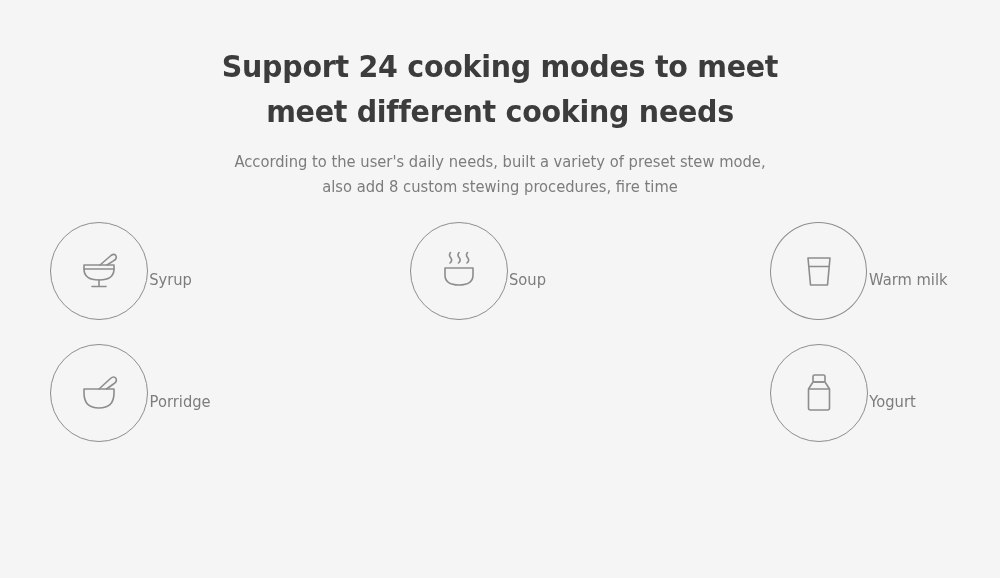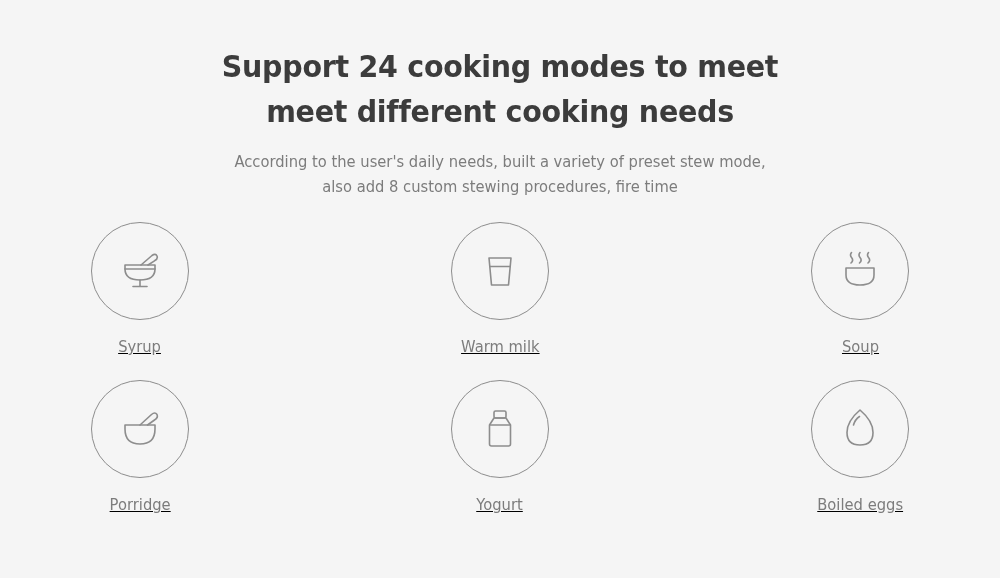--- a/index.html
+++ b/index.html
@@ -70,23 +70,21 @@
     justify-content: space-between;
     align-items: flex-start;
     width: 900px;
   }
   .row + .row {
     margin-top: 24px;
   }
   .cell {
     width: 180px;
     display: flex;
-    flex-direction: column;
     align-items: center;
-    text-decoration: underline;
   }
   .circle {
     width: 98px;
     height: 98px;
     border-radius: 50%;
     border: 1.5px solid #8d8d8d;
     box-sizing: border-box;
     display: flex;
     align-items: center;
     justify-content: center;
@@ -139,42 +137,42 @@
           </span>
         </div>
         <div class="icon-label">Syrup</div>
       </div>
 
 
       <div class="cell">
         <div class="circle">
           <span>
             <svg width="56" height="56" viewBox="0 0 56 56" fill="none" stroke="#8d8d8d" stroke-width="1.6" stroke-linecap="round" stroke-linejoin="round">
-              <path d="M17 15 H39 L36.5 42 H19.5 Z"></path>
-              <line x1="17.8" y1="23.5" x2="38.2" y2="23.5"></line>
-            </svg>
-          </span>
-        </div>
-        <div class="icon-label">Warm milk</div>
-      </div>
-
-      <div class="cell">
-        <div class="circle">
-          <span>
-            <svg width="56" height="56" viewBox="0 0 56 56" fill="none" stroke="#8d8d8d" stroke-width="1.6" stroke-linecap="round" stroke-linejoin="round">
               <path d="M14 25 H42 V32 Q42 42 28 42 Q14 42 14 32 Z"></path>
               <path d="M19 20 Q22 17.5 19.5 14.5 Q17.5 12 19.5 9.5"></path>
               <path d="M27.5 20 Q30.5 17.5 28 14.5 Q26 12 28 9.5"></path>
               <path d="M36 20 Q39 17.5 36.5 14.5 Q34.5 12 36.5 9.5"></path>
             </svg>
           </span>
         </div>
         <div class="icon-label">Soup</div>
       </div>
 
+      <div class="cell">
+        <div class="circle">
+          <span>
+            <svg width="56" height="56" viewBox="0 0 56 56" fill="none" stroke="#8d8d8d" stroke-width="1.6" stroke-linecap="round" stroke-linejoin="round">
+              <path d="M17 15 H39 L36.5 42 H19.5 Z"></path>
+              <line x1="17.8" y1="23.5" x2="38.2" y2="23.5"></line>
+            </svg>
+          </span>
+        </div>
+        <div class="icon-label">Warm milk</div>
+      </div>
+
 
     </div>
 
     <div class="row">
 
       <div class="cell">
         <div class="circle">
           <span>
             <svg width="56" height="56" viewBox="0 0 56 56" fill="none" stroke="#8d8d8d" stroke-width="1.6" stroke-linecap="round" stroke-linejoin="round">
               <path d="M13 24 H43 V28 Q43 43 28 43 Q13 43 13 28 Z"></path>
@@ -192,29 +190,18 @@
               <rect x="22" y="10" width="12" height="7" rx="1.5"></rect>
               <path d="M22 17 L17.5 24 V43 Q17.5 45 19.5 45 H36.5 Q38.5 45 38.5 43 V24 L34 17 Z"></path>
               <line x1="17.8" y1="24" x2="38.2" y2="24"></line>
             </svg>
           </span>
         </div>
         <div class="icon-label">Yogurt</div>
       </div>
 
 
-      <div class="cell">
-        <div class="circle">
-          <span>
-            <svg width="56" height="56" viewBox="0 0 56 56" fill="none" stroke="#8d8d8d" stroke-width="1.6" stroke-linecap="round" stroke-linejoin="round">
-              <path d="M28 9 Q41 20 41 31.5 Q41 44 28 44 Q15 44 15 31.5 Q15 20 28 9 Z"></path>
-              <path d="M21.5 24 Q23 18.5 27.5 15.5"></path>
-            </svg>
-          </span>
-        </div>
-        <div class="icon-label">Boiled eggs</div>
-      </div>
 
 
     </div>
 
   </div>
 </div>
 
 </body></html>

